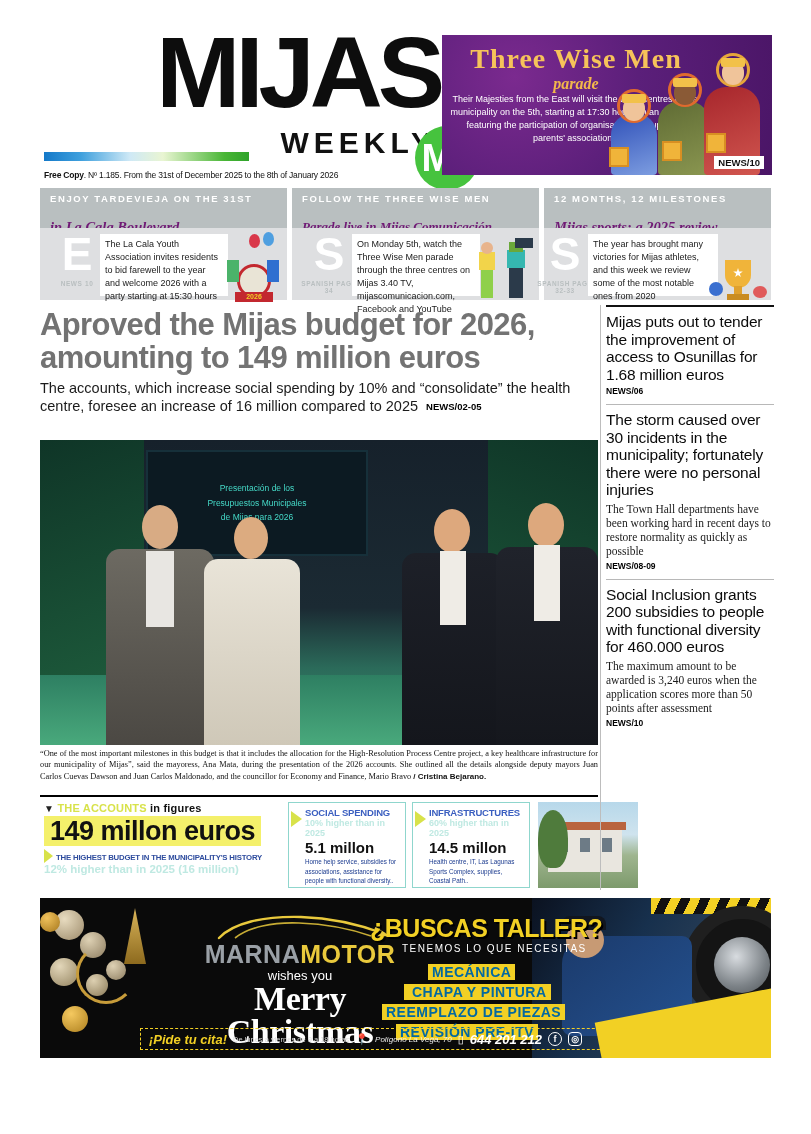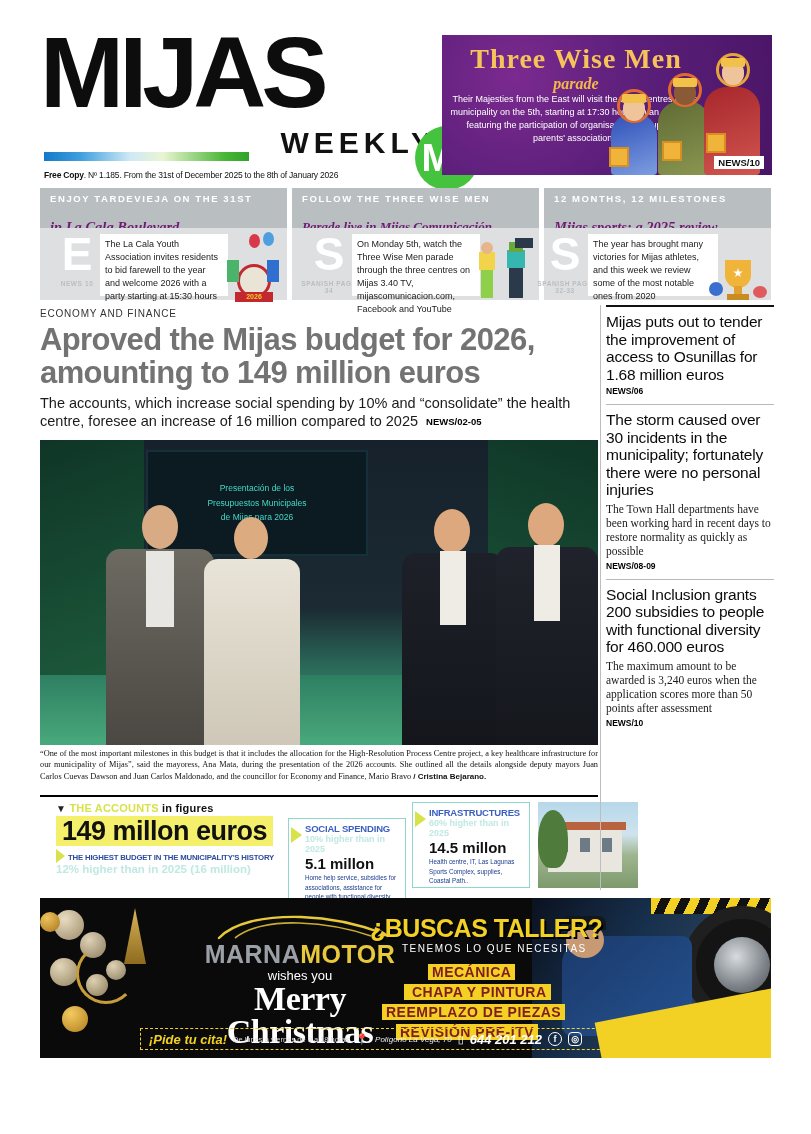--- a/index.html
+++ b/index.html
@@ -5,21 +5,21 @@
   * { box-sizing: border-box; margin: 0; padding: 0; }
   html, body {
     width: 811px; height: 1134px;
     background: #ffffff;
     font-family: "Liberation Sans", sans-serif;
     overflow: hidden;
   }
   .page { position: relative; width: 811px; height: 1134px; background:#fff; }
 
   
-  .masthead { position:absolute; left:40px; top:30px; width:400px; height:140px; }
+  .masthead { position:absolute; left:40px; top:30px; width:400px; height:140px;text-align:right; }
   .mh-title {
     font-family:"Liberation Sans", sans-serif;
     font-weight:bold; font-size:101px; line-height:0.84;
     letter-spacing:-5px; color:#0d0d0d;
   }
   .mh-weekly {
     position:absolute; right:4px; top:96px;
     font-weight:bold; font-size:30px; letter-spacing:5px; color:#111;
   }
   .mh-bar {
@@ -169,21 +169,21 @@
     font-family:"Liberation Serif", serif; font-size:8.3px;
     line-height:1.38; color:#111; text-align:justify;
   }
   .caption b { font-family:"Liberation Sans",sans-serif; font-size:8px; }
   .cap-rule {
     position:absolute; left:40px; top:795px; width:558px; height:2px; background:#000;
   }
 
   
   .infog { position:absolute; left:40px; top:802px; width:558px; height:88px; }
-  .ig-left { position:absolute; left:16px; top:0; width:240px; }
+  .ig-left { position:absolute; left:4px; top:0; width:240px; }
   .ig-kicker { font-size:11px; font-weight:bold; letter-spacing:0.2px; }
   .ig-kicker .tri { color:#222; font-size:10px; }
   .ig-kicker .k1 { color:#d8e24a; }
   .ig-kicker .k2 { color:#111; }
   .ig-big {
     display:inline-block; background:#f4f06b; color:#111;
     font-size:27px; font-weight:bold; padding:0 6px; margin-top:2px;
     letter-spacing:-0.5px; line-height:1.12;
   }
   .ig-sub1 {
@@ -193,21 +193,21 @@
   .ig-sub2 { color:#bfe9e2; font-size:11.5px; font-weight:bold; margin-top:0px; }
   .ig-arrow {
     display:inline-block; width:0;height:0; border-left:9px solid #d8e24a;
     border-top:7px solid transparent; border-bottom:7px solid transparent;
     margin-right:3px; vertical-align:-3px;
   }
   .ig-card {
     position:absolute; top:0; width:118px; height:86px;
     border:1px solid #8fd6cd; padding:4px 5px 4px 16px;
   }
-  .c1 { left:248px;margin-top:16px; } .c2 { left:372px; }
+  .c1 { left:248px; } .c2 { left:372px; }
   .ig-card .arw {
     position:absolute; left:2px; top:8px; width:0;height:0;
     border-left:11px solid #d8e24a; border-top:8px solid transparent;
     border-bottom:8px solid transparent;
   }
   .ig-ctitle { color:#3b5fc0; font-size:9.5px; font-weight:bold; letter-spacing:-0.2px; }
   .ig-cpct { color:#bfe9e2; font-size:9px; font-weight:bold; line-height:1.12; }
   .ig-cbig { color:#111; font-size:15px; font-weight:bold; margin-top:1px; }
   .ig-cdesc { color:#1b3b8f; font-size:6.3px; line-height:1.5; margin-top:1px; }
   .ig-photo {
@@ -276,21 +276,21 @@
   .ad-q {
     position:absolute; left:8px; top:16px; color:#f2d024;
     font-size:25px; font-weight:bold; letter-spacing:-0.5px;
     text-shadow:2px 2px 0 #000;
   }
   .ad-q2 {
     position:absolute; left:40px; top:45px; color:#fff;
     font-size:10px; letter-spacing:1.5px;
   }
   .svc {
-    position:absolute; background:#f2d024; color:#7f1d1d;
+    position:absolute; background:#f2d024; color:#0369a1;
     font-size:14px; font-weight:bold; padding:0 4px; letter-spacing:0.5px;
     white-space:nowrap;
   }
   .ad-footer {
     position:absolute; left:100px; bottom:8px; width:500px; height:22px;
     border:1px dashed #f2d024; display:flex; align-items:center;
     gap:6px; padding:0 8px; color:#fff;
   }
   .ad-f1 { color:#f2d024; font-style:italic; font-weight:bold; font-size:13px; }
   .ad-f2 { font-size:7.5px; color:#ddd; }
@@ -413,21 +413,20 @@
           <div style="position:absolute;left:20px;bottom:0px;width:22px;height:6px;background:#c98c22;"></div>
           <div style="position:absolute;left:26px;bottom:22px;width:10px;height:10px;background:#fff;clip-path:polygon(50% 0,61% 35%,98% 35%,68% 57%,79% 91%,50% 70%,21% 91%,32% 57%,2% 35%,39% 35%);"></div>
           <div style="position:absolute;left:2px;bottom:4px;width:14px;height:14px;border-radius:50%;background:#3a6fd0;"></div>
           <div style="position:absolute;left:46px;bottom:2px;width:14px;height:12px;border-radius:50%;background:#e05b5b;"></div>
         </div>
       </div>
     </div>
   </div>
 
   <div class="main-col">
-    <div class="kicker">ECONOMY AND FINANCE</div>
     <div class="headline">Aproved the Mijas budget for 2026, amounting to 149 million euros</div>
     <div class="standfirst">
       <span>The accounts, which increase social spending by 10% and “consolidate” the health centre, foresee an increase of 16 million compared to 2025</span><span class="news-ref">NEWS/02-05</span>
     </div>
   </div>
 
   <div class="photo">
     <div class="plant" style="left:0;top:0;width:104px;height:240px;background:linear-gradient(160deg,#0f3527,#1d5a3b);"></div>
     <div class="plant" style="right:0;top:0;width:110px;height:250px;background:linear-gradient(200deg,#0f3527,#1d5a3b);"></div>
     <div class="screen">

